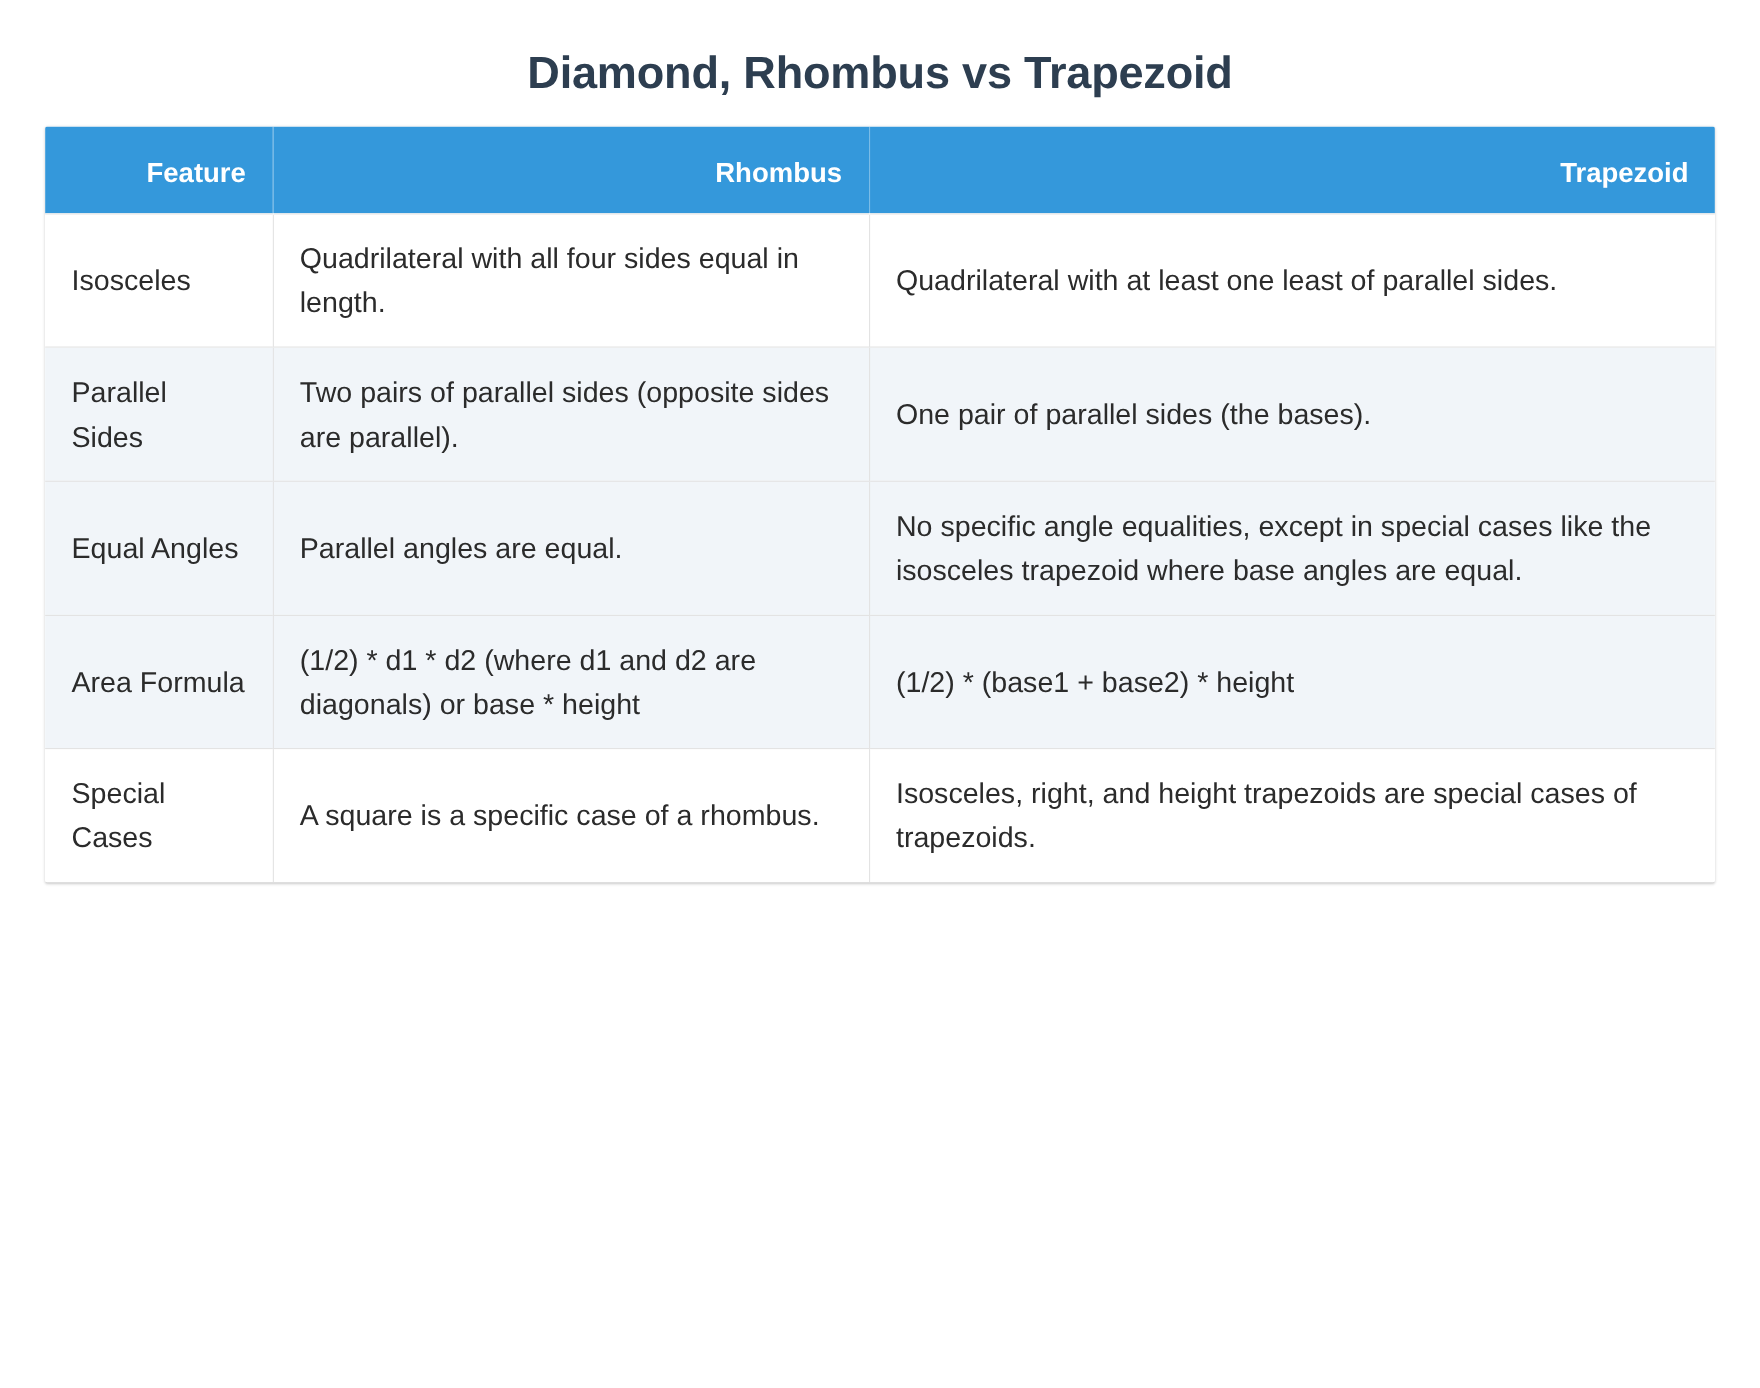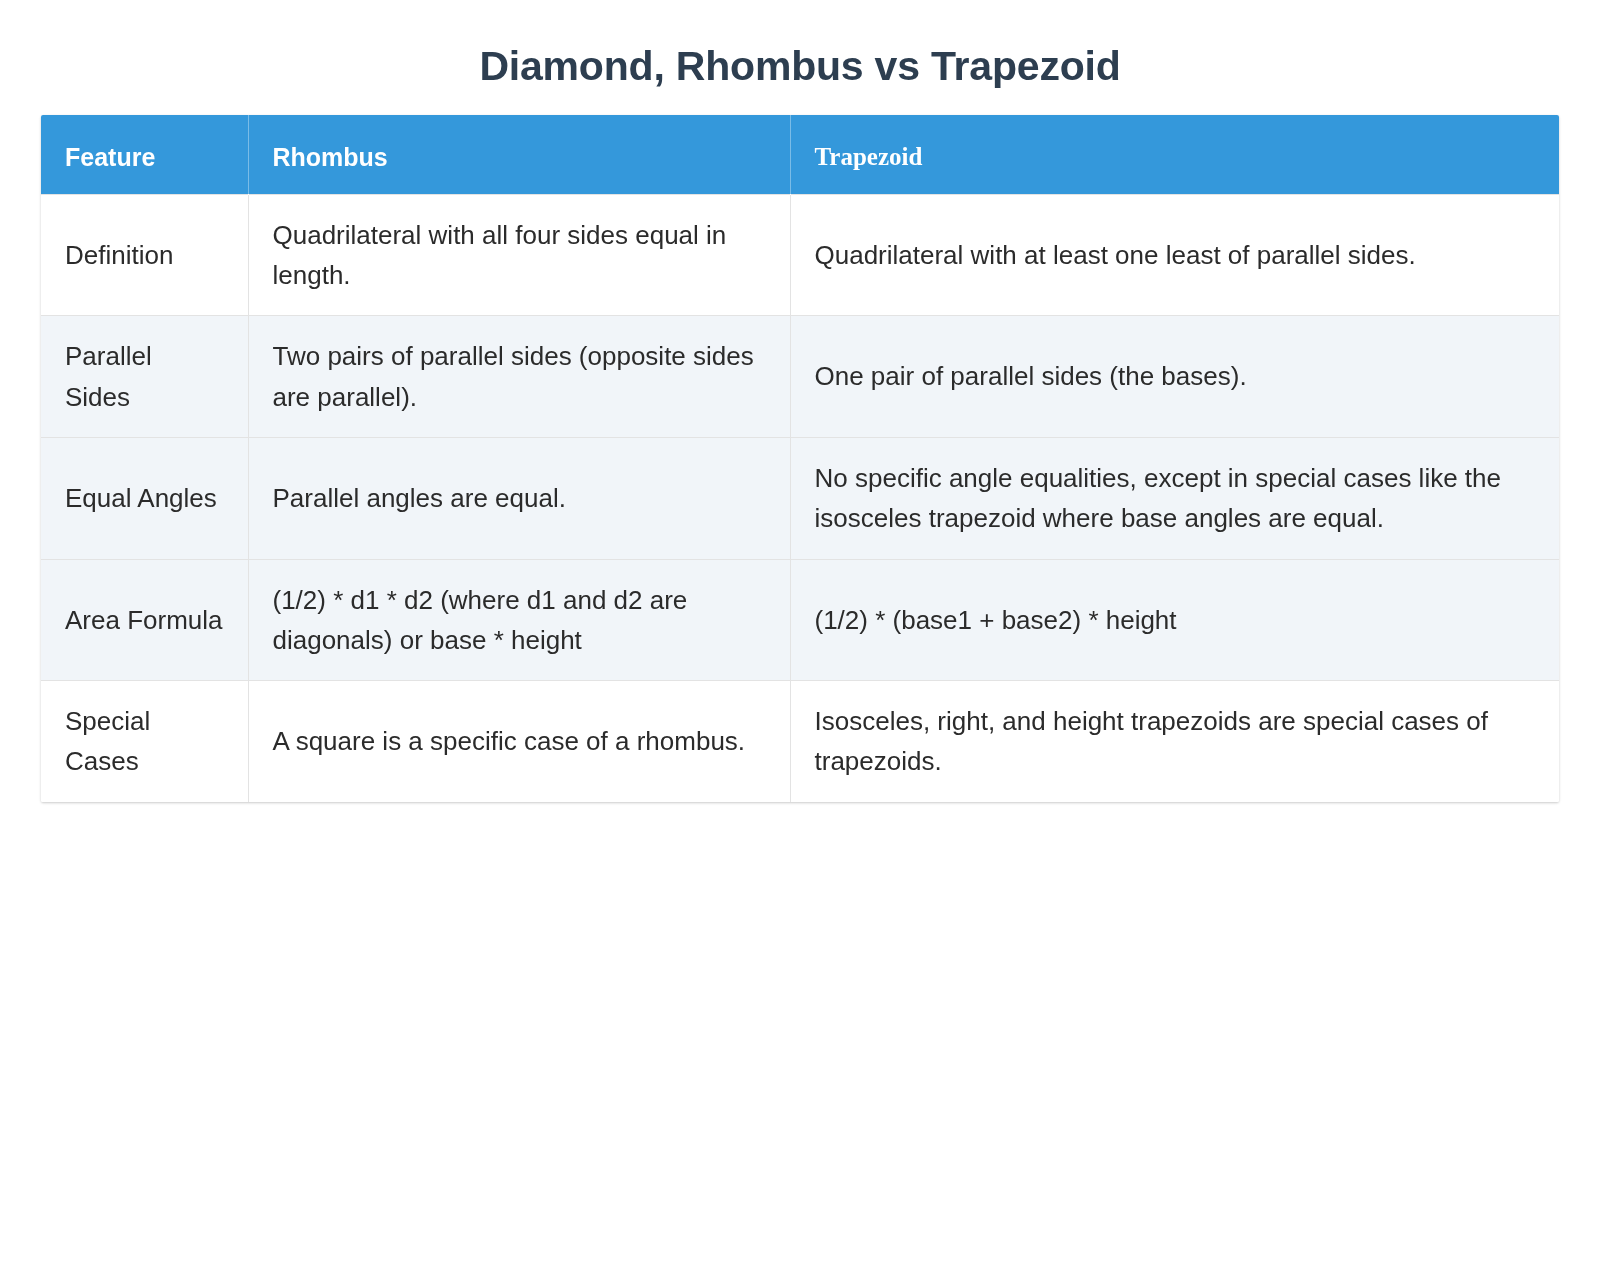--- a/index.html
+++ b/index.html
@@ -49,27 +49,27 @@
   }
   table.cmp col.c-feature { width: 207px; }
   table.cmp col.c-rhombus { width: 542px; }
   table.cmp col.c-trapezoid { width: 769px; }
 
   table.cmp thead th {
     background: #3498db;
     color: #ffffff;
     font-size: 25px;
     font-weight: bold;
-    text-align: left;
+    text-align: right;
     padding: 28px 24px 22px 24px;
     vertical-align: bottom;
     border-right: 1px solid rgba(255,255,255,0.35);
     line-height: 1.15;
   }
-  table.cmp thead th:last-child { border-right: none; font-family: Liberation Serif, serif; }
+  table.cmp thead th:last-child { border-right: none; }
 
   table.cmp tbody td {
     font-size: 26px;
     color: #2b2b2b;
     padding: 20px 24px;
     vertical-align: middle;
     border-top: 1px solid #e3e3e3;
     border-right: 1px solid #e3e3e3;
     line-height: 1.55;
     font-weight: normal;
@@ -103,21 +103,21 @@
       <thead>
         <tr>
           <th>Feature</th>
           <th>Rhombus</th>
           <th>Trapezoid</th>
         </tr>
       </thead>
       <tbody>
 
         <tr class="plain">
-          <td class="feature-cell">Definition</td>
+          <td class="feature-cell">Isosceles</td>
           <td>Quadrilateral with all four sides equal in length.</td>
           <td>Quadrilateral with at least one least of parallel sides.</td>
         </tr>
 
         <tr class="shaded">
           <td class="feature-cell">Parallel Sides</td>
           <td>Two pairs of parallel sides (opposite sides are parallel).</td>
           <td>One pair of parallel sides (the bases).</td>
         </tr>
 

